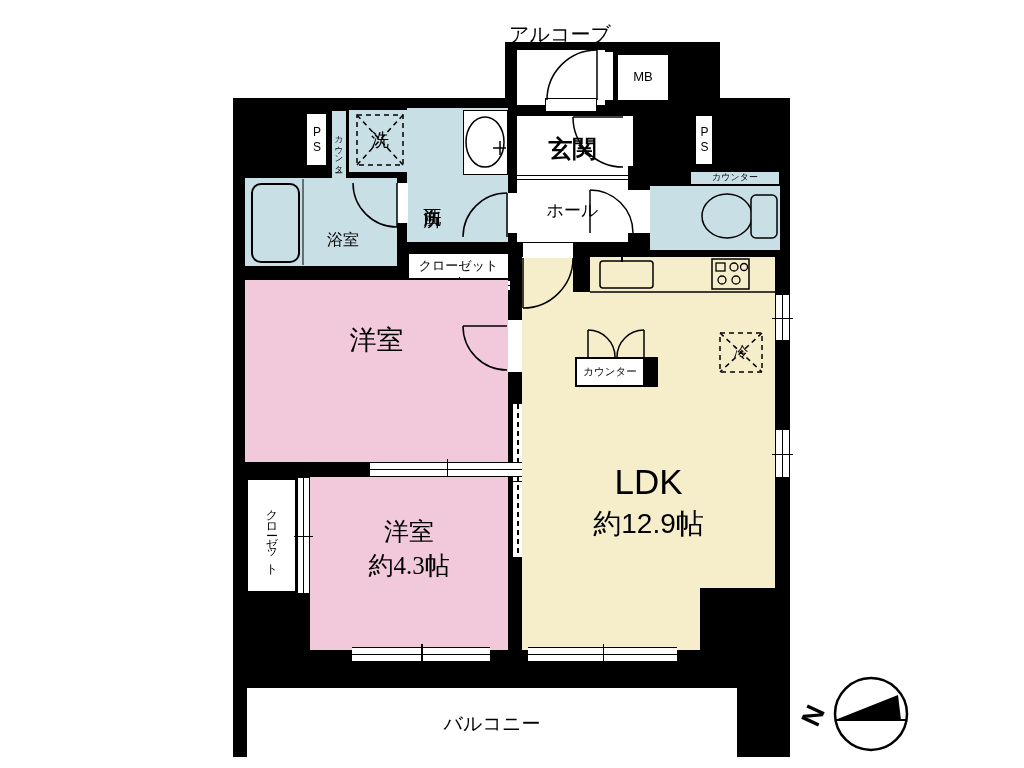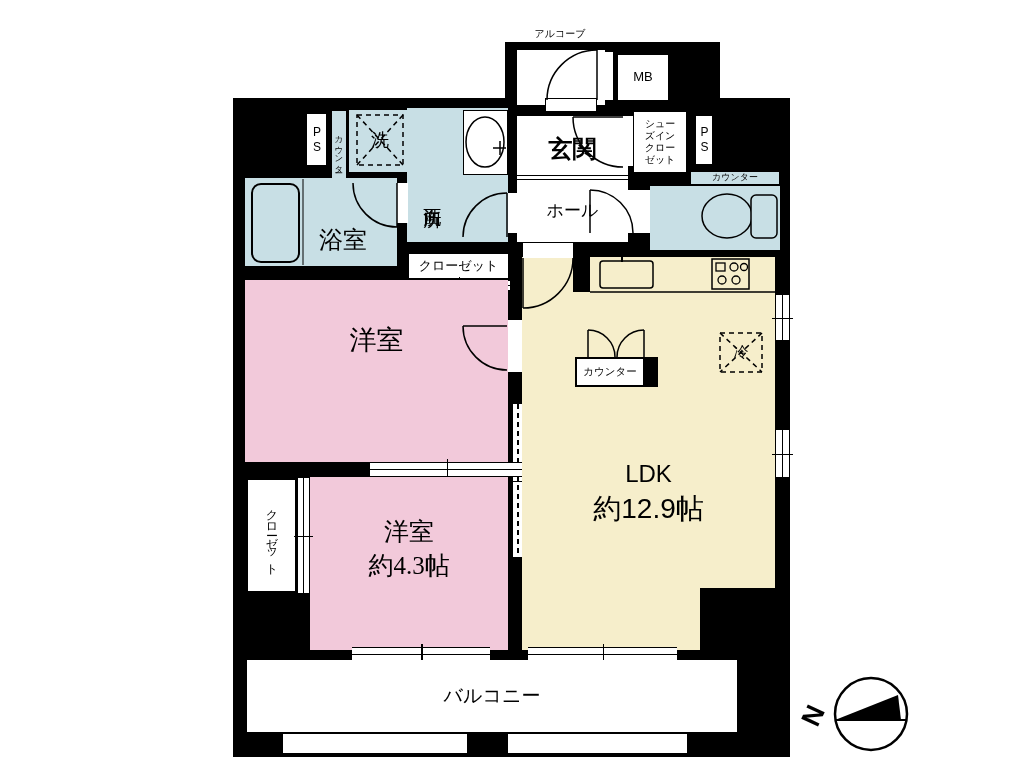--- a/index.html
+++ b/index.html
@@ -28,53 +28,47 @@
   svg.overlay{position:absolute;left:0;top:0;pointer-events:none;}
 </style>
 </head>
 <body>
 
 <div id="stage" style="--wall: #000000; --white: #ffffff; --blue: #c8dfe5; --pink: #f2c9da; --cream: #f6eecb;">
 
   <div class="abs wall" style="left:233px;top:98px;width:557px;height:659px;"></div>
   <div class="abs wall" style="left:505px;top:42px;width:215px;height:63px;"></div>
 
-  <div class="abs lbl" style="left:505px;top:24px;width:110px;height:20px;font-size:10px;">アルコーブ</div>
+  <div class="abs lbl" style="left:505px;top:24px;width:110px;height:20px;font-size:20px;">アルコーブ</div>
   <div class="abs white" style="left:517px;top:50px;width:88px;height:55px;"></div>
   <div class="abs white" style="left:605px;top:52px;width:8px;height:48px;"></div>
   <div class="abs white lbl" style="left:618px;top:55px;width:50px;height:45px;font-size:13px;">MB</div>
   <div class="abs thr" style="left:545px;top:98px;width:52px;height:14px;"></div>
 
   <div class="abs white lbl" style="left:517px;top:116px;width:111px;height:65px;font-size:24px;font-weight:600;">玄関</div>
   <div class="abs step" style="left:517px;top:175px;width:111px;height:5px;"></div>
   <div class="abs white lbl" style="left:517px;top:180px;width:111px;height:62px;font-size:17px;">ホール</div>
 
-  <div class="abs box" style="left:632px;top:110px;width:56px;height:64px;display:flex;flex-direction:column;align-items:center;justify-content:center;font-size:10px;line-height:1.2;">
-    <div>シュー</div>
-    <div>ズイン</div>
-    <div>クロー</div>
-    <div>ゼット</div>
-  </div>
   <div class="abs white" style="left:627px;top:116px;width:6px;height:50px;"></div>
   <div class="abs box lbl vtext" style="left:694px;top:114px;width:20px;height:52px;font-size:12px;">PS</div>
   <div class="abs blue lbl" style="left:690px;top:171px;width:90px;height:14px;font-size:9px;border:1px solid #000;">カウンター</div>
   <div class="abs blue" style="left:650px;top:186px;width:130px;height:64px;"></div>
   <div class="abs white" style="left:628px;top:190px;width:22px;height:43px;"></div>
 
   <div class="abs box lbl vtext" style="left:305px;top:112px;width:23px;height:55px;font-size:12px;">PS</div>
   <div class="abs blue lbl vtext" style="left:331px;top:110px;width:16px;height:78px;font-size:8.5px;border:1px solid #000;letter-spacing:0;">カウンター</div>
   <div class="abs blue" style="left:349px;top:110px;width:58px;height:62px;"></div>
   <div class="abs lbl" style="left:357px;top:115px;width:46px;height:50px;font-size:18px;">洗</div>
   <div class="abs blue" style="left:407px;top:108px;width:101px;height:134px;"></div>
   <div class="abs white" style="left:463px;top:110px;width:45px;height:65px;border:1.5px solid #000;"></div>
   <div class="abs lbl vtext" style="left:418px;top:145px;width:28px;height:100px;font-size:18px;">洗面所</div>
   <div class="abs white" style="left:508px;top:193px;width:9px;height:40px;"></div>
 
   <div class="abs blue" style="left:245px;top:178px;width:152px;height:88px;"></div>
-  <div class="abs lbl" style="left:293px;top:226px;width:100px;height:28px;font-size:24px;">浴室</div>
+  <div class="abs lbl" style="left:293px;top:226px;width:100px;height:28px;font-size:16px;">浴室</div>
   <div class="abs white" style="left:397px;top:183px;width:11px;height:40px;"></div>
 
   <div class="abs box lbl" style="left:407px;top:252px;width:103px;height:28px;font-size:13px;">クローゼット</div>
   <div class="abs win-h" style="left:407px;top:280px;width:103px;height:11px;"></div>
 
   <div class="abs pink" style="left:245px;top:280px;width:263px;height:182px;"></div>
   <div class="abs" style="left:245px;top:322px;width:263px;text-align:center;line-height:1.35;">
     <div style="font-size:27px;">洋室</div>
   </div>
   <div class="abs white" style="left:508px;top:320px;width:14px;height:52px;"></div>
@@ -87,34 +81,34 @@
     <div style="font-size:25px;">洋室</div>
     <div style="font-size:25px;font-family:Liberation Serif, serif;">約4.3帖</div>
   </div>
   <div class="abs box lbl vtext" style="left:246px;top:478px;width:51px;height:115px;font-size:12px;letter-spacing:0;">クローゼット</div>
   <div class="abs win-v" style="left:297px;top:478px;width:13px;height:115px;"></div>
 
   <div class="abs cream" style="left:522px;top:257px;width:253px;height:393px;"></div>
   <div class="abs white" style="left:523px;top:243px;width:50px;height:15px;"></div>
   <div class="abs wall" style="left:573px;top:252px;width:17px;height:40px;"></div>
   <div class="abs" style="left:522px;top:458px;width:253px;text-align:center;line-height:1.35;">
-    <div style="font-size:24px;">LDK</div>
+    <div style="font-size:35px;">LDK</div>
     <div style="font-size:28px;">約12.9帖</div>
   </div>
   <div class="abs box lbl" style="left:575px;top:357px;width:70px;height:30px;font-size:10.5px;">カウンター</div>
   <div class="abs wall" style="left:645px;top:357px;width:13px;height:30px;"></div>
   <div class="abs lbl" style="left:720px;top:333px;width:42px;height:39px;font-size:15px;">冷</div>
   <div class="abs wall" style="left:700px;top:588px;width:75px;height:62px;"></div>
   <div class="abs win-v" style="left:775px;top:295px;width:15px;height:45px;"></div>
   <div class="abs win-v" style="left:775px;top:430px;width:15px;height:47px;"></div>
 
   <div class="abs win-h" style="left:352px;top:647px;width:138px;height:15px;"></div>
   <div class="abs win-h" style="left:528px;top:647px;width:149px;height:15px;"></div>
 
-  <div class="abs white lbl" style="left:247px;top:660px;width:490px;height:72px;font-size:19px;">バルコニー</div>
+  <div class="abs white lbl" style="left:247px;top:688px;width:490px;height:72px;font-size:19px;">バルコニー</div>
   <div class="abs white" style="left:283px;top:734px;width:184px;height:19px;"></div>
   <div class="abs white" style="left:508px;top:734px;width:179px;height:19px;"></div>
 
   <div class="abs lbl" style="left:798px;top:700px;width:32px;height:32px;font-size:27px;font-weight:700;transform:rotate(-65deg);">N</div>
 
   <svg class="overlay" width="1024" height="768" viewBox="0 0 1024 768" fill="none" stroke="#000" stroke-width="1.5">
 
     <g>
         <path d="M597 50 A50 50 0 0 0 547 100"></path>
         <line x1="597" y1="50" x2="597" y2="100"></line>

